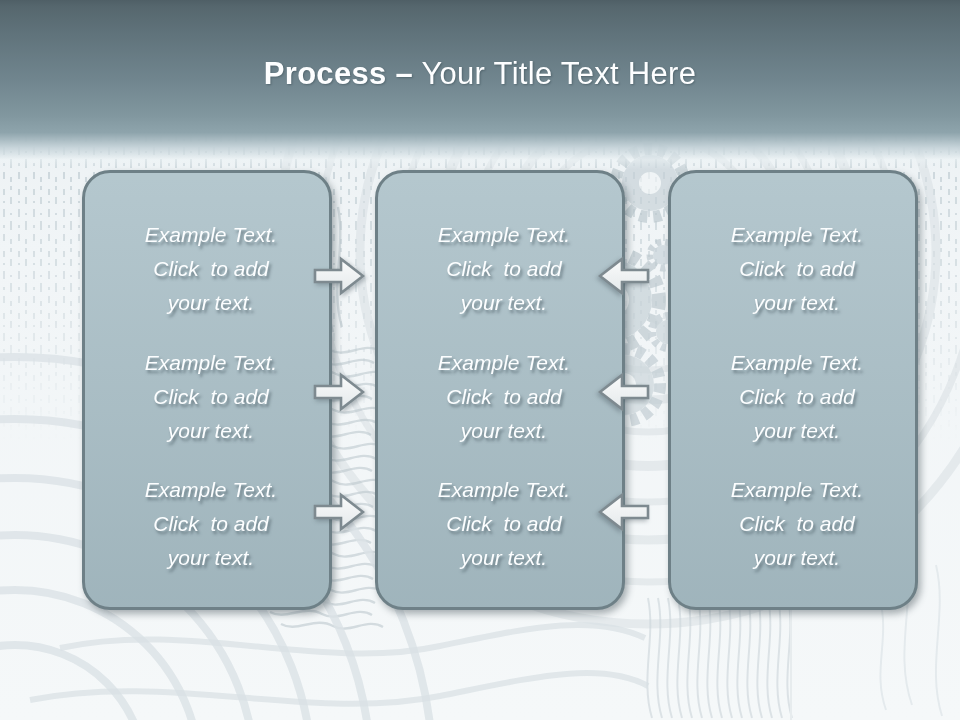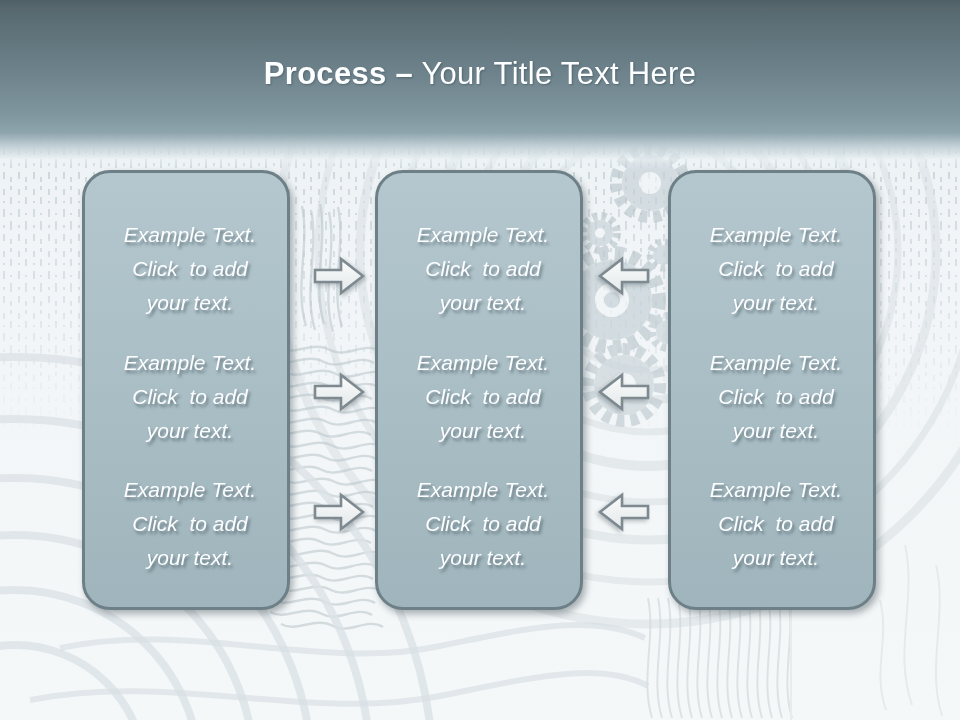--- a/index.html
+++ b/index.html
@@ -19,21 +19,21 @@
       rgba(197,211,217,.92) 87%, rgba(237,244,246,.55) 94%, rgba(246,249,250,0) 100%);
   }
   .title{
     position:absolute;left:0;top:56px;width:100%;margin:0;
     text-align:center;font-size:31px;font-weight:400;letter-spacing:.3px;
     color:var(--c-title-text,#fdfeff);
     text-shadow:1px 1px 2px rgba(20,35,42,.30);
   }
   .title .strong{font-weight:700;}
   .panel{
-    position:absolute;top:170px;width:208px;height:440px;box-sizing:border-box;
+    position:absolute;top:170px;width:250px;height:440px;box-sizing:border-box;
     background-color:var(--c-panel-fill,#a8bec6);
     background-image:linear-gradient(180deg,rgba(255,255,255,.14),rgba(0,0,0,.05));
     border:3px solid var(--c-panel-border,#6e8087);
     border-radius:28px;z-index:2;
     box-shadow:3px 4px 7px rgba(70,85,92,.45);
     display:flex;flex-direction:column;justify-content:space-between;
     padding:45px 8px 32px 16px;
   }
   .panel-left{left:82px;}
   .panel-middle{left:375px;}

